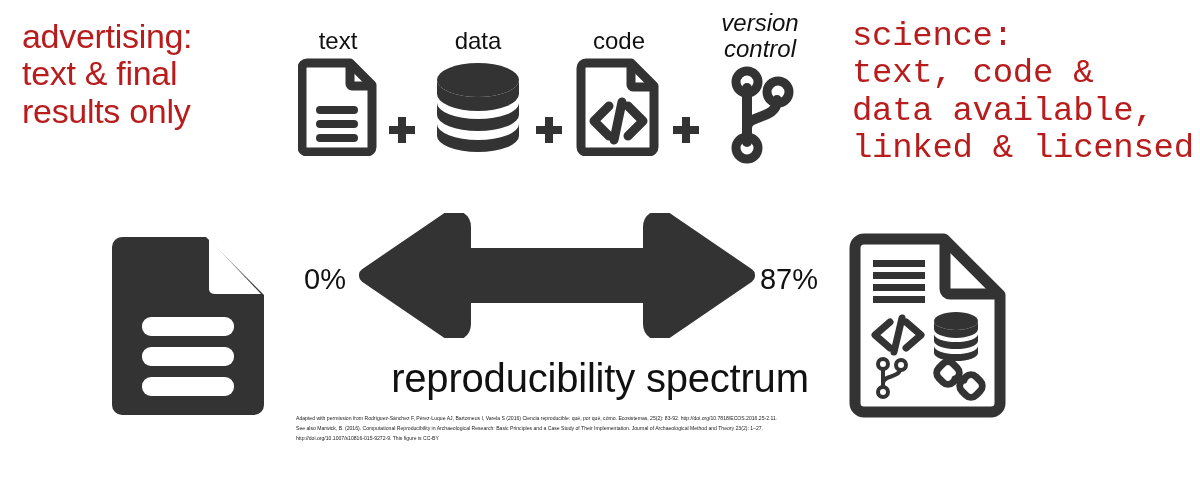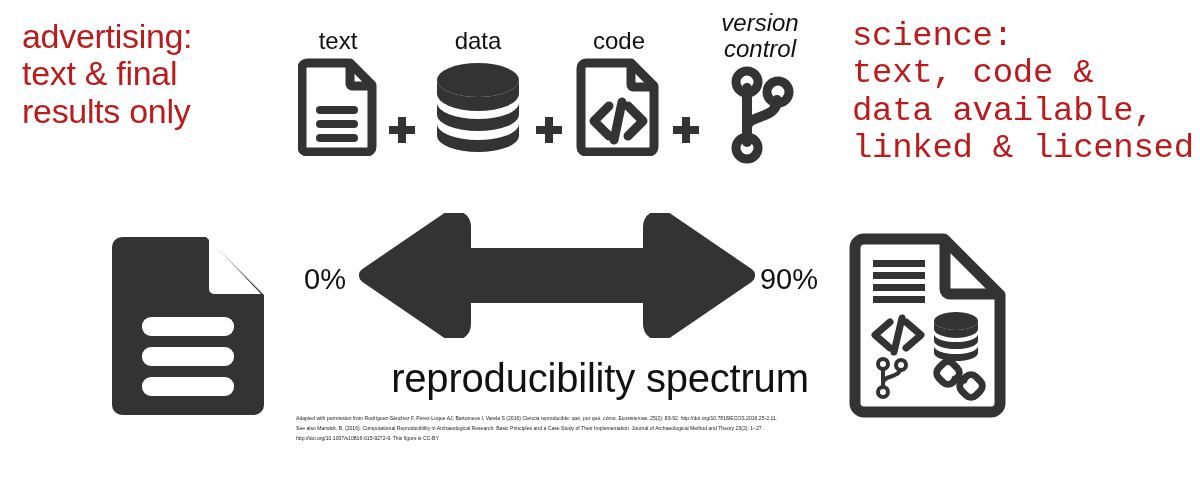--- a/index.html
+++ b/index.html
@@ -155,21 +155,21 @@
 
   </div>
 
   <div class="abs" id="arrow-row">
     <div class="pct" id="pct-left">0%</div>
     <div class="abs" style="left:62px;top:0px;">
       <svg width="410" height="125" viewBox="0 0 410 125">
         <path d="M14 62 L96 6 a10 10 0 0 1 16 8 V42 H298 V14 a10 10 0 0 1 16 -8 L396 62 a10 10 0 0 1 0 1 L314 119 a10 10 0 0 1 -16 -8 V83 H112 V111 a10 10 0 0 1 -16 8 L14 63 a10 10 0 0 1 0 -1 Z" fill="#333" stroke="#333" stroke-width="14" stroke-linejoin="round"></path>
       </svg>
     </div>
-    <div class="pct" id="pct-right">90%</div>
+    <div class="pct" id="pct-right">87%</div>
   </div>
 
   <div class="abs" id="spectrum-caption">reproducibility spectrum</div>
 
   <div class="abs" id="attribution">
     <div>Adapted with permission from Rodríguez-Sánchez F, Pérez-Luque AJ, Bartomeus I, Varela S (2016) Ciencia reproducible: qué, por qué, cómo. Ecosistemas, 25(2): 83-92.   http://doi.org/10.7818/ECOS.2016.25-2.11.</div>
     <div>See also Marwick, B. (2016). Computational Reproducibility in Archaeological Research: Basic Principles and a Case Study of Their Implementation. Journal of Archaeological Method and Theory 23(2): 1–27.</div>
     <div>http://doi.org/10.1007/s10816-015-9272-9. This figure is CC-BY</div>
   </div>
 

